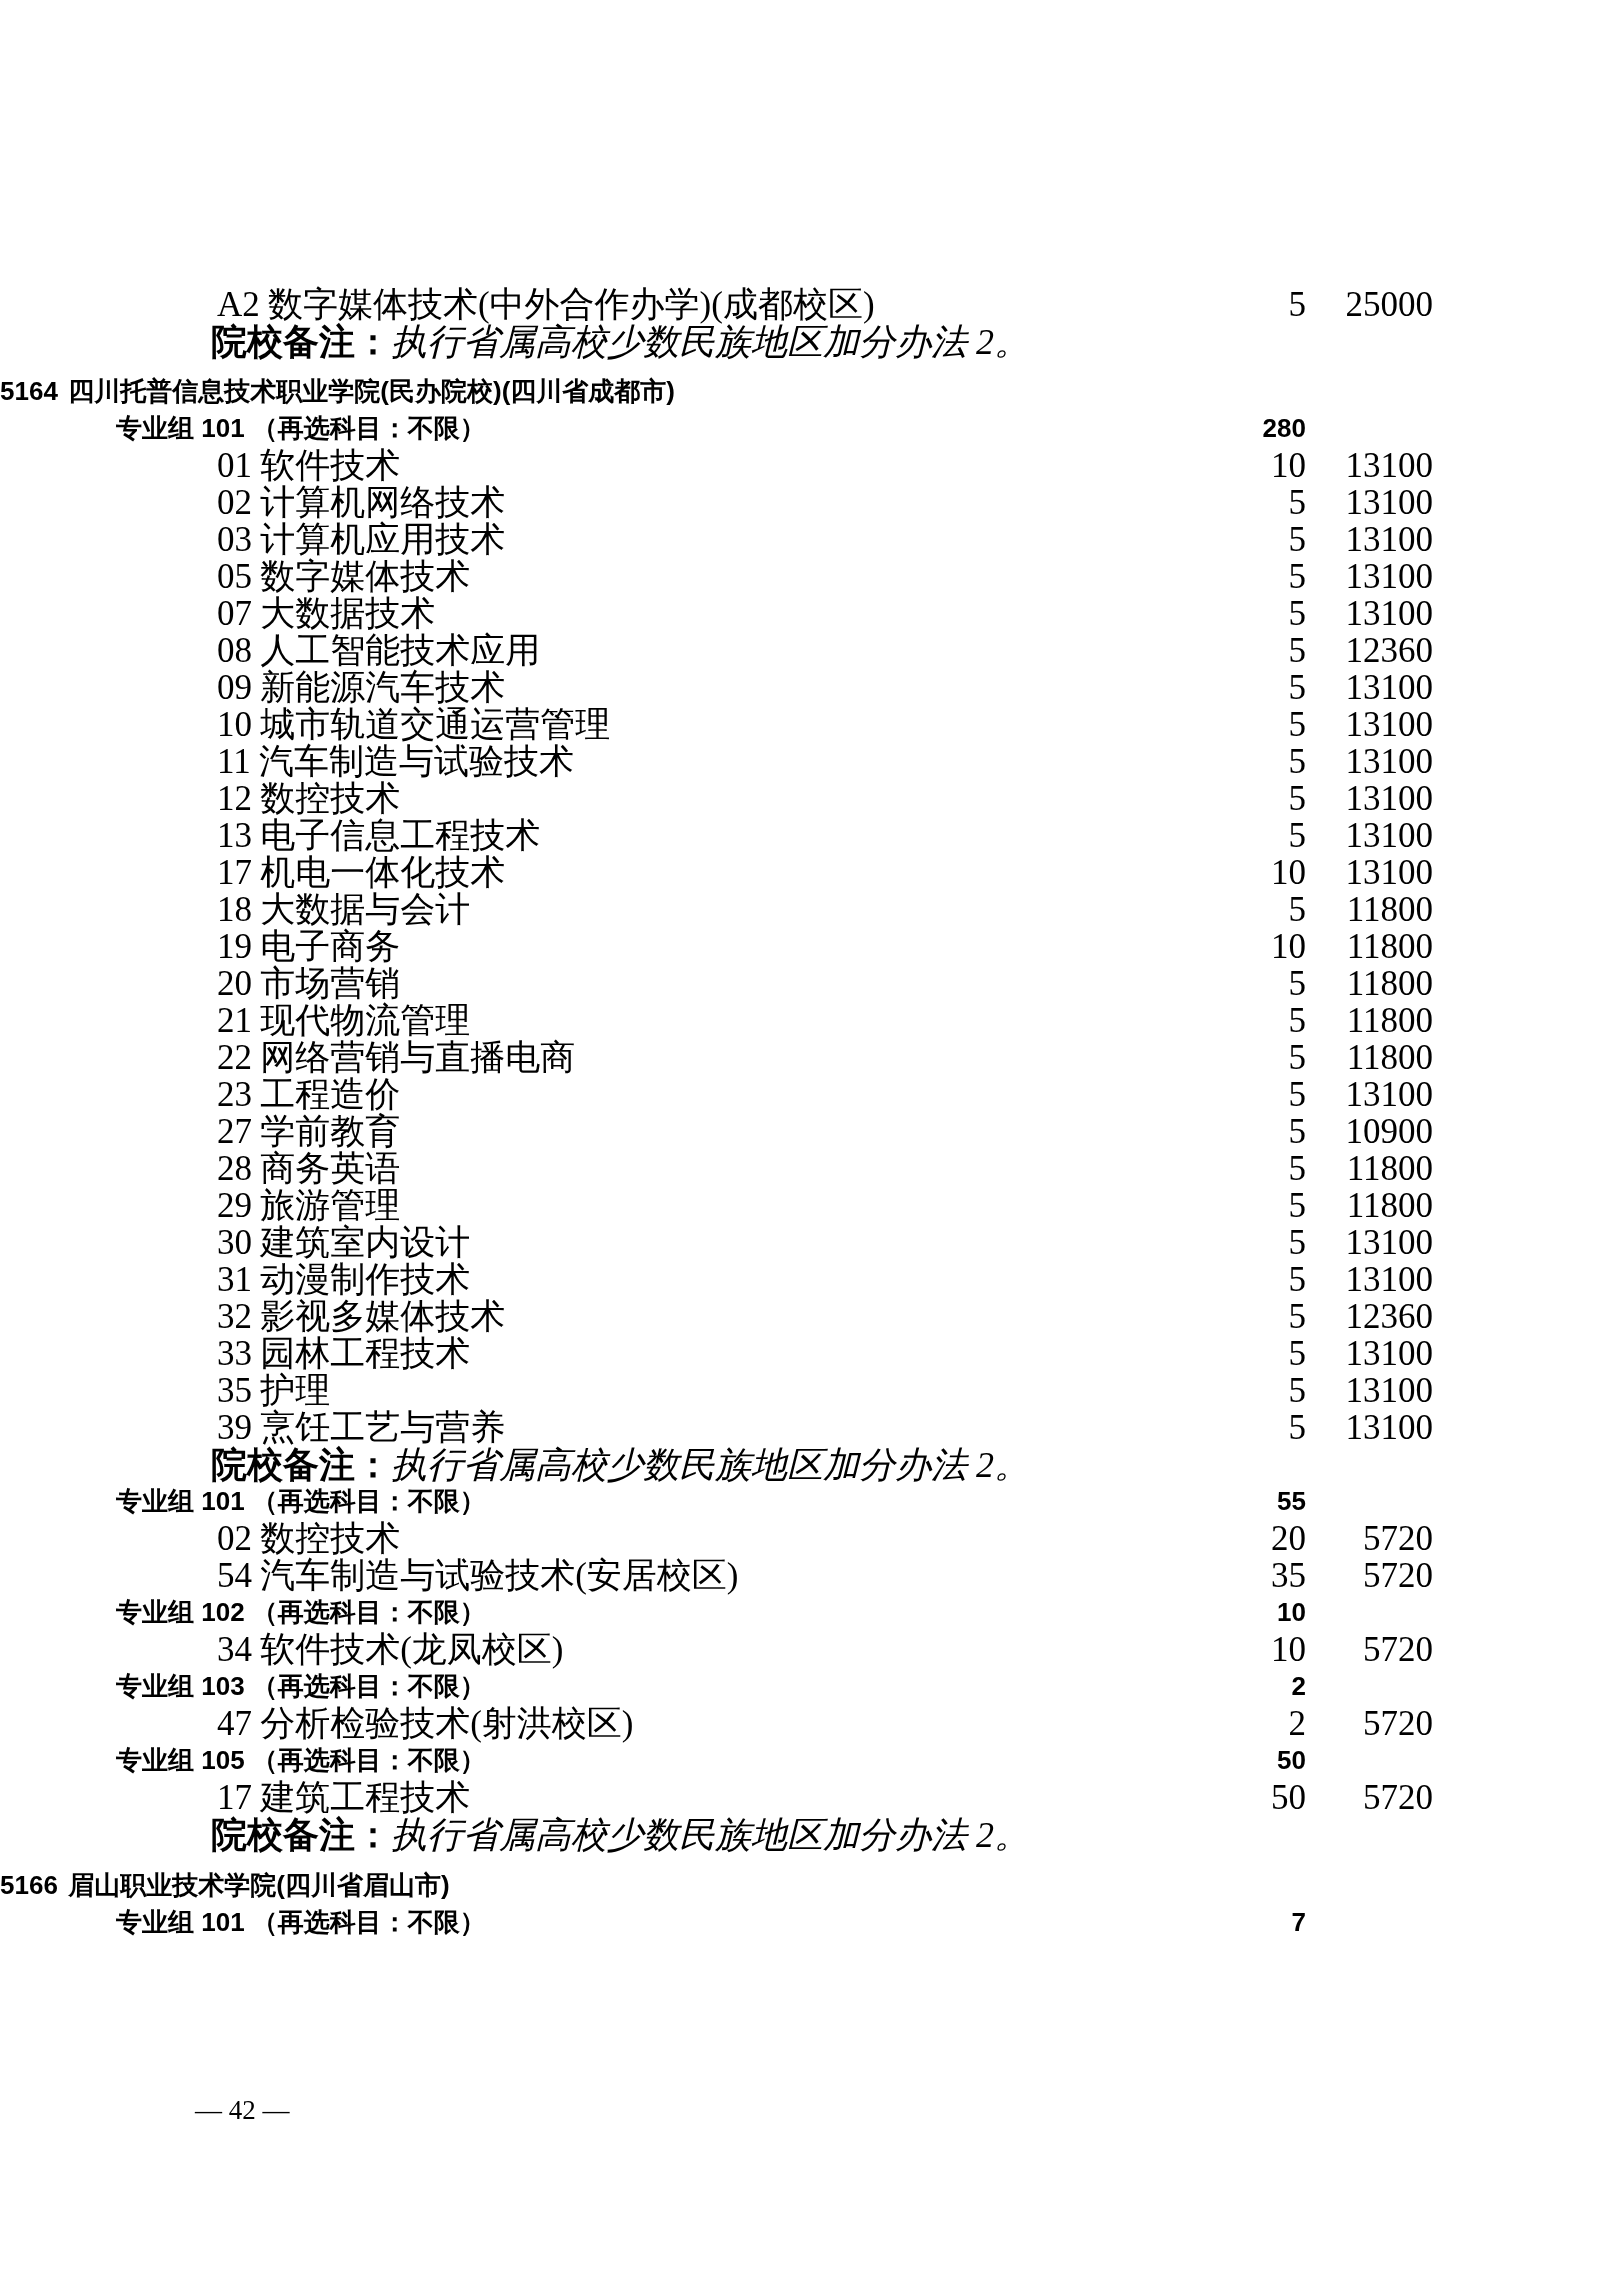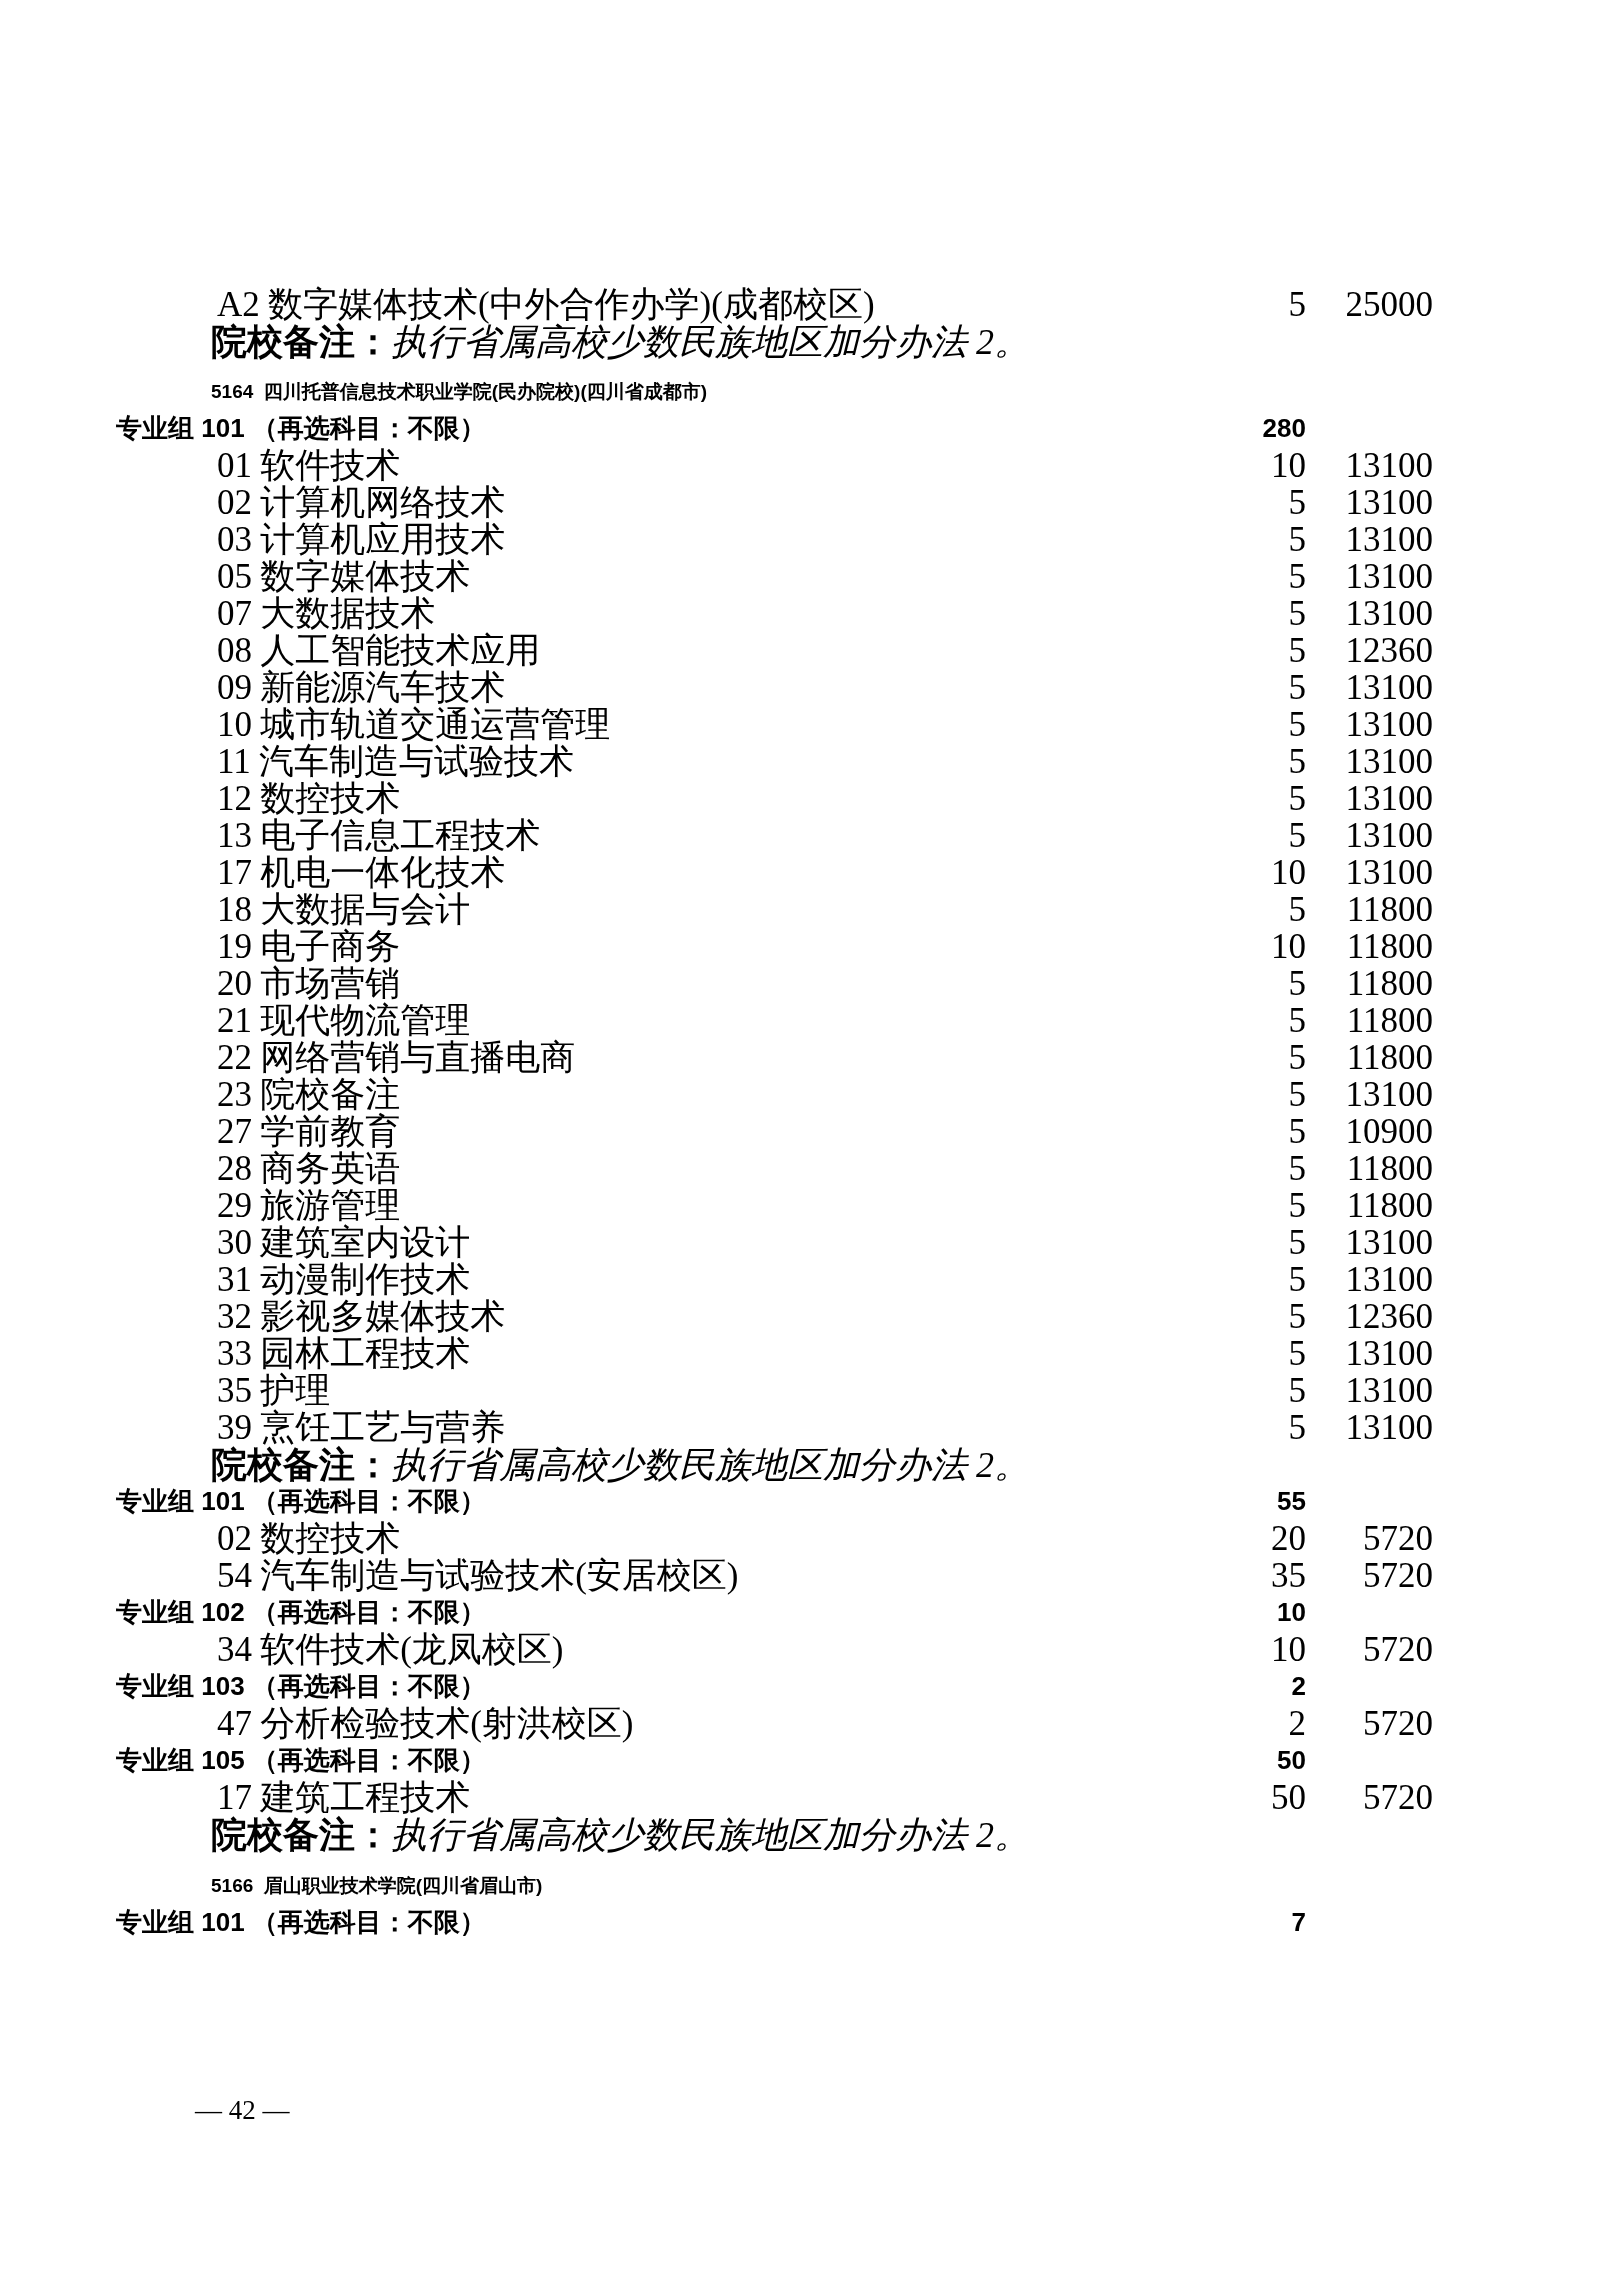--- a/index.html
+++ b/index.html
@@ -34,22 +34,21 @@
     font-family: "Liberation Serif", "DejaVu Serif", serif;
   }
   .row.program .code {
     display: inline-block;
     min-width: 29px;
     margin-right: 8.2px;
   }
   
   .row.school {
     margin-top: 13.4px;
-    padding-left: 211px;
-    font-size: 19px;
+    font-size: 26px;
     font-weight: bold;
     font-family: "Liberation Sans", "DejaVu Sans", sans-serif;
   }
   .row.school .code {
     display: inline-block;
     margin-right: 10.5px;
   }
   
   .row.group {
     padding-left: 116px;
@@ -112,21 +111,21 @@
     <div class="row program"><span class="code">10</span><span class="name">城市轨道交通运营管理</span><span class="count">5</span><span class="fee">13100</span></div>
     <div class="row program"><span class="code">11</span><span class="name">汽车制造与试验技术</span><span class="count">5</span><span class="fee">13100</span></div>
     <div class="row program"><span class="code">12</span><span class="name">数控技术</span><span class="count">5</span><span class="fee">13100</span></div>
     <div class="row program"><span class="code">13</span><span class="name">电子信息工程技术</span><span class="count">5</span><span class="fee">13100</span></div>
     <div class="row program"><span class="code">17</span><span class="name">机电一体化技术</span><span class="count">10</span><span class="fee">13100</span></div>
     <div class="row program"><span class="code">18</span><span class="name">大数据与会计</span><span class="count">5</span><span class="fee">11800</span></div>
     <div class="row program"><span class="code">19</span><span class="name">电子商务</span><span class="count">10</span><span class="fee">11800</span></div>
     <div class="row program"><span class="code">20</span><span class="name">市场营销</span><span class="count">5</span><span class="fee">11800</span></div>
     <div class="row program"><span class="code">21</span><span class="name">现代物流管理</span><span class="count">5</span><span class="fee">11800</span></div>
     <div class="row program"><span class="code">22</span><span class="name">网络营销与直播电商</span><span class="count">5</span><span class="fee">11800</span></div>
-    <div class="row program"><span class="code">23</span><span class="name">院校备注</span><span class="count">5</span><span class="fee">13100</span></div>
+    <div class="row program"><span class="code">23</span><span class="name">工程造价</span><span class="count">5</span><span class="fee">13100</span></div>
     <div class="row program"><span class="code">27</span><span class="name">学前教育</span><span class="count">5</span><span class="fee">10900</span></div>
     <div class="row program"><span class="code">28</span><span class="name">商务英语</span><span class="count">5</span><span class="fee">11800</span></div>
     <div class="row program"><span class="code">29</span><span class="name">旅游管理</span><span class="count">5</span><span class="fee">11800</span></div>
     <div class="row program"><span class="code">30</span><span class="name">建筑室内设计</span><span class="count">5</span><span class="fee">13100</span></div>
     <div class="row program"><span class="code">31</span><span class="name">动漫制作技术</span><span class="count">5</span><span class="fee">13100</span></div>
     <div class="row program"><span class="code">32</span><span class="name">影视多媒体技术</span><span class="count">5</span><span class="fee">12360</span></div>
     <div class="row program"><span class="code">33</span><span class="name">园林工程技术</span><span class="count">5</span><span class="fee">13100</span></div>
     <div class="row program"><span class="code">35</span><span class="name">护理</span><span class="count">5</span><span class="fee">13100</span></div>
     <div class="row program"><span class="code">39</span><span class="name">烹饪工艺与营养</span><span class="count">5</span><span class="fee">13100</span></div>
     <div class="row remark"><span class="remark-label">院校备注：</span><span class="remark-text">执行省属高校少数民族地区加分办法 2。</span></div>

